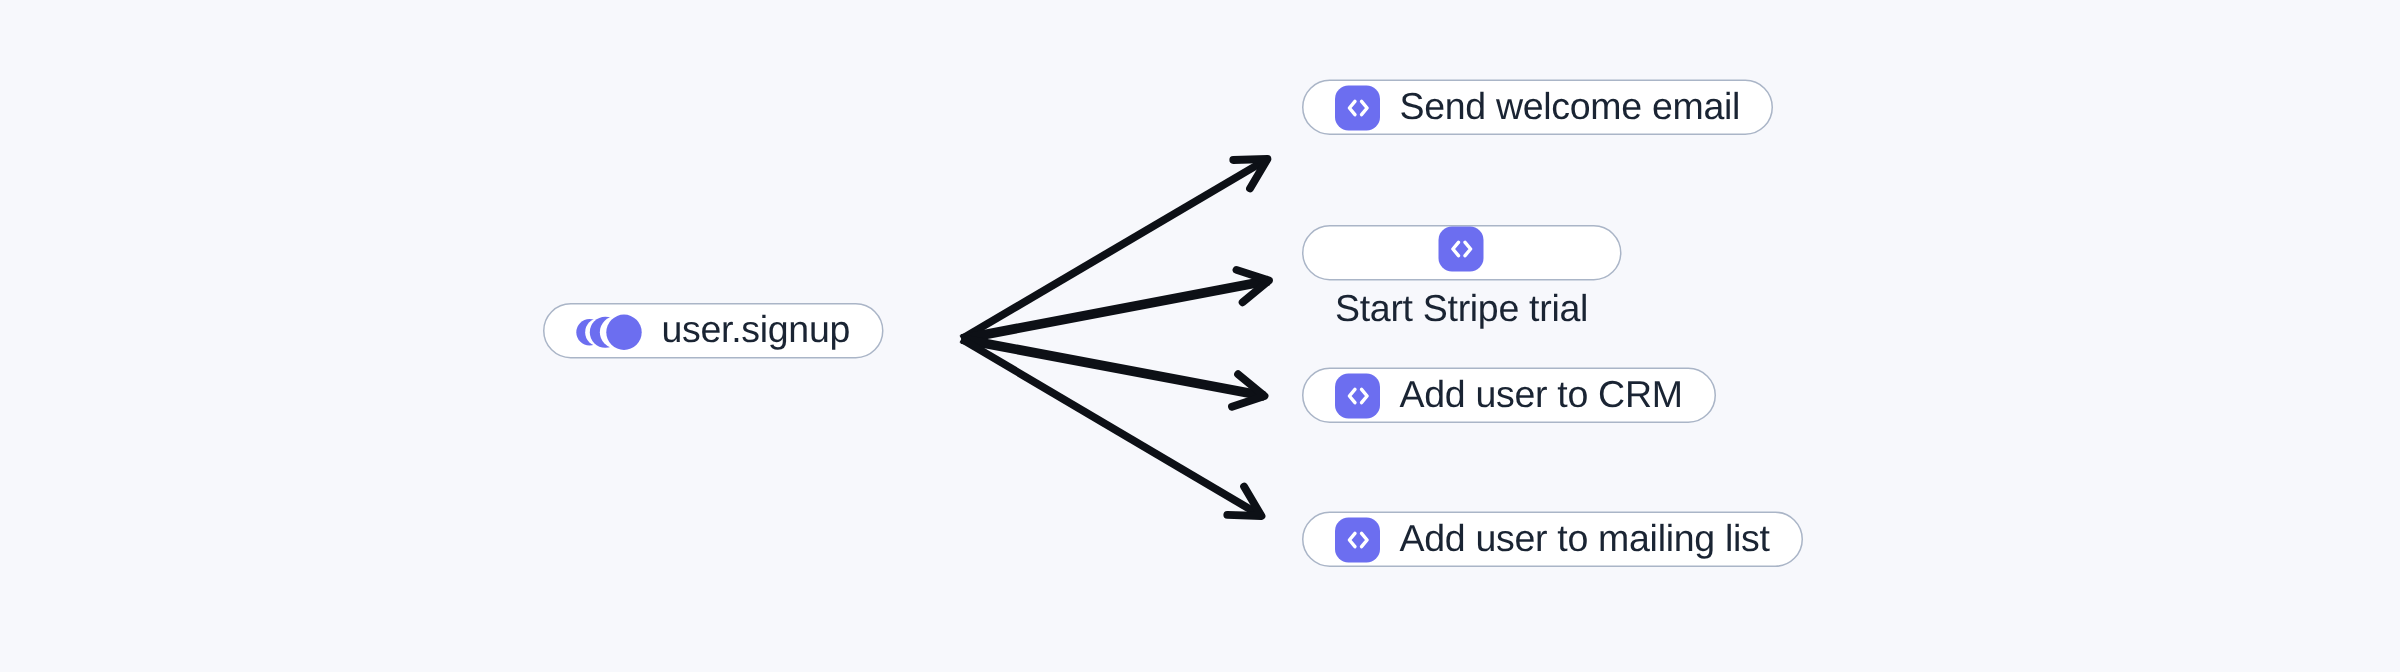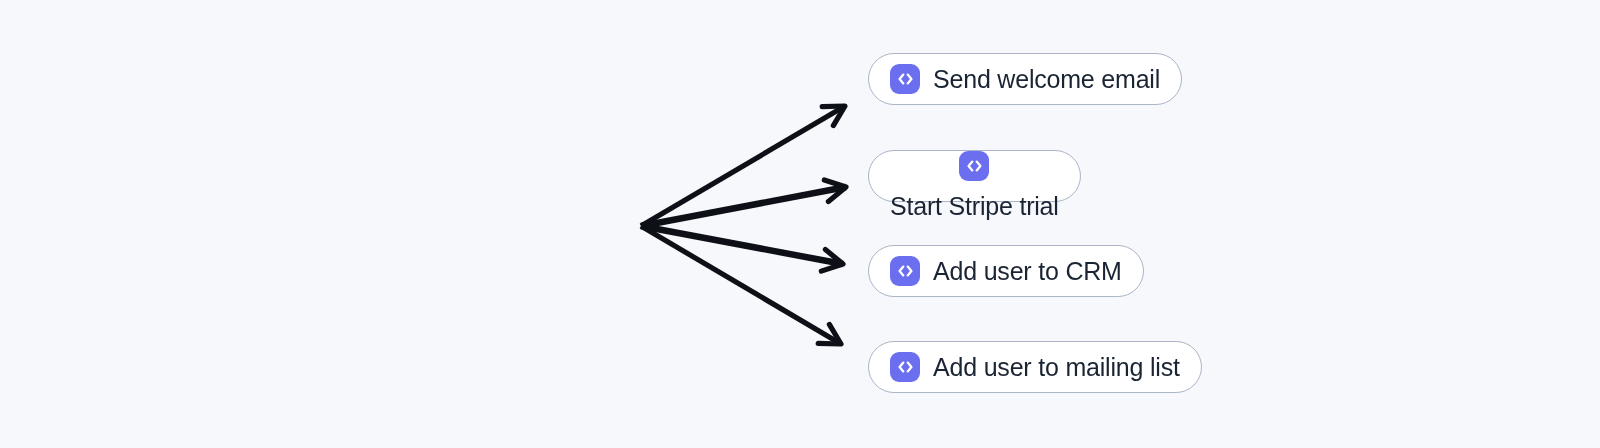--- a/index.html
+++ b/index.html
@@ -24,21 +24,21 @@
     position:absolute;
     left:0;top:0;
     width:1600px;height:448px;
     pointer-events:none;
   }
   .node{
     position:absolute;
     display:flex;
     align-items:center;
     gap:13px;
-    height:52px;
+    height:37px;
     padding:0 21px;
     background:var(--node-bg);
     border:1.5px solid var(--node-border);
     border-radius:27px;
     font-size:25px;
     font-weight:500;
     color:var(--text);
     letter-spacing:-0.2px;
     white-space:nowrap;
   }
@@ -69,20 +69,30 @@
       </marker>
     </defs>
     <g id="edge-lines">
         <line x1="641" y1="226" x2="845" y2="106" stroke="#0d1016" stroke-width="5.2" marker-end="url(#arrowhead)"></line>
         <line x1="641" y1="226" x2="846" y2="187" stroke="#0d1016" stroke-width="6.5" marker-end="url(#arrowhead)"></line>
         <line x1="641" y1="226" x2="843" y2="264" stroke="#0d1016" stroke-width="6.5" marker-end="url(#arrowhead)"></line>
         <line x1="641" y1="226" x2="841" y2="344" stroke="#0d1016" stroke-width="5.2" marker-end="url(#arrowhead)"></line>
       </g>
   </svg>
 
+  <div class="node trigger-node">
+    <svg class="trigger-icon" width="44" height="25" viewBox="0 0 44 25" xmlns="http://www.w3.org/2000/svg">
+      <circle cx="9" cy="12.5" r="8.8" fill="#6c6ef0"></circle>
+      <circle cx="15.5" cy="12.5" r="9.4" fill="#ffffff"></circle>
+      <circle cx="19.5" cy="12.5" r="10.3" fill="#6c6ef0"></circle>
+      <circle cx="26.5" cy="12.5" r="10.6" fill="#ffffff"></circle>
+      <circle cx="32" cy="12.5" r="11.8" fill="#6c6ef0"></circle>
+    </svg>
+    <span class="node-label">user.signup</span>
+  </div>
 
   <div class="node fn-node-1">
     <span class="code-badge">
       <svg width="17" height="14" viewBox="0 0 17 14" xmlns="http://www.w3.org/2000/svg">
         <path d="M6.3,2.6 L2.6,7 L6.3,11.4" fill="none" stroke="#ffffff" stroke-width="2.3" stroke-linecap="round" stroke-linejoin="round"></path>
         <path d="M10.7,2.6 L14.4,7 L10.7,11.4" fill="none" stroke="#ffffff" stroke-width="2.3" stroke-linecap="round" stroke-linejoin="round"></path>
       </svg>
     </span>
     <span class="node-label">Send welcome email</span>
   </div>

